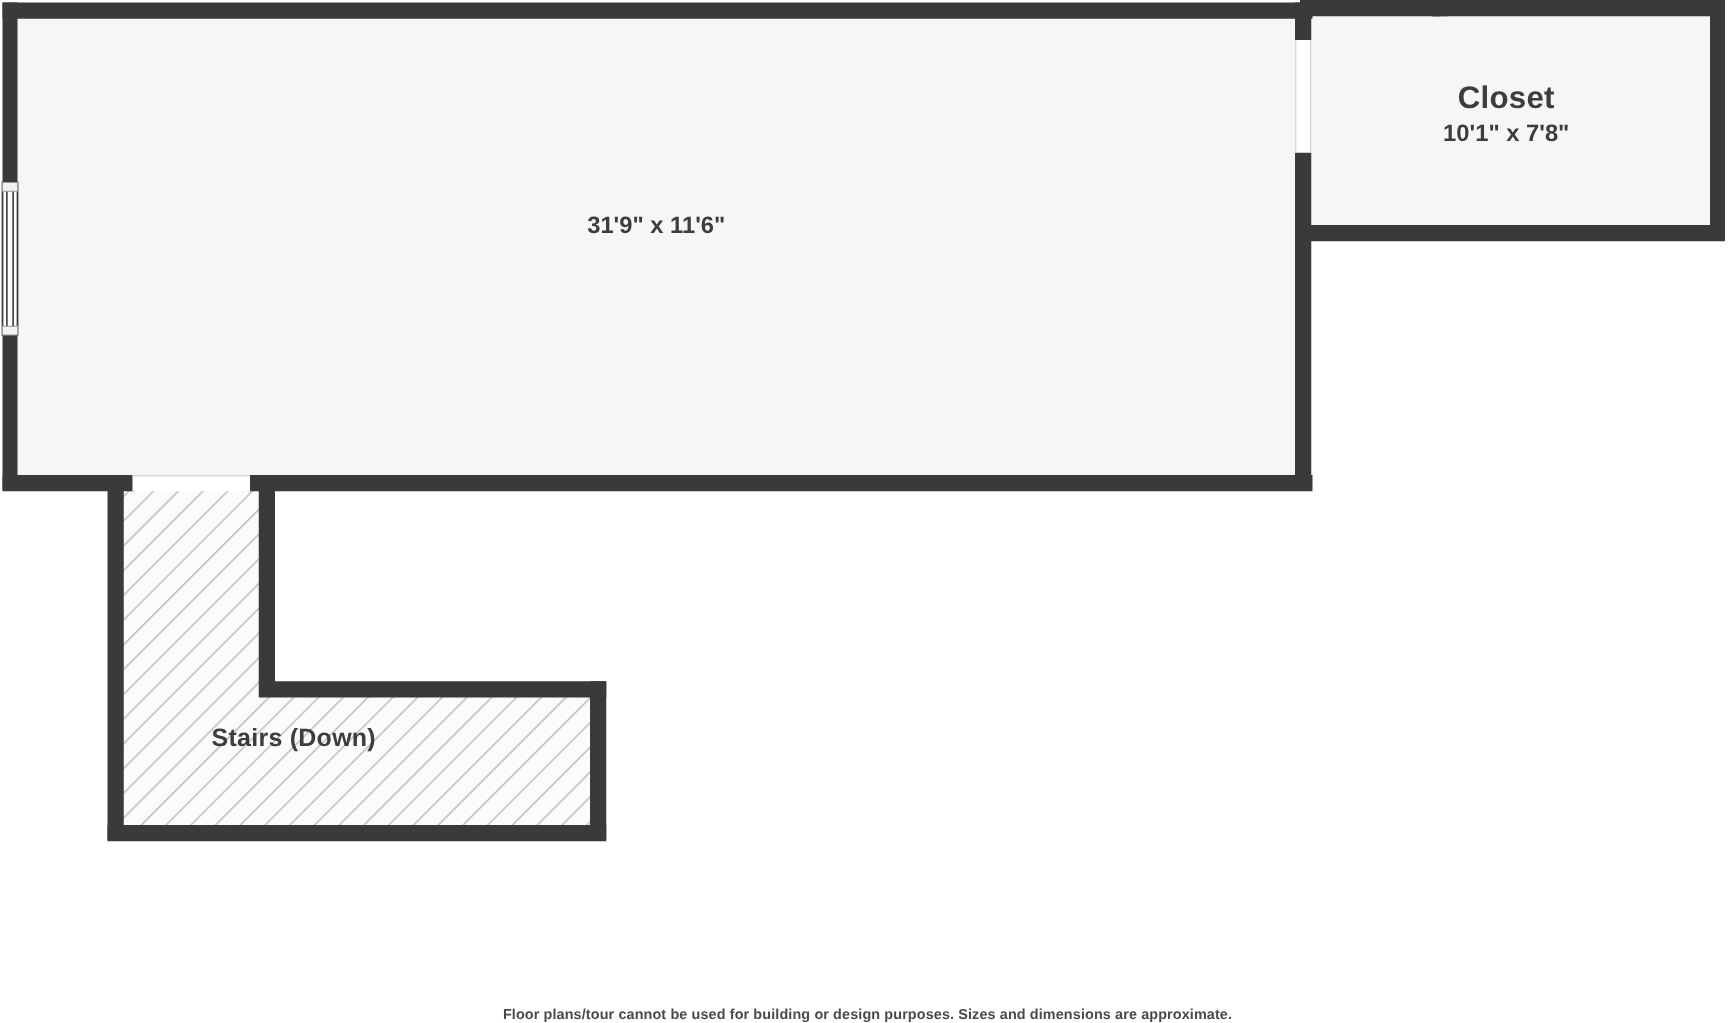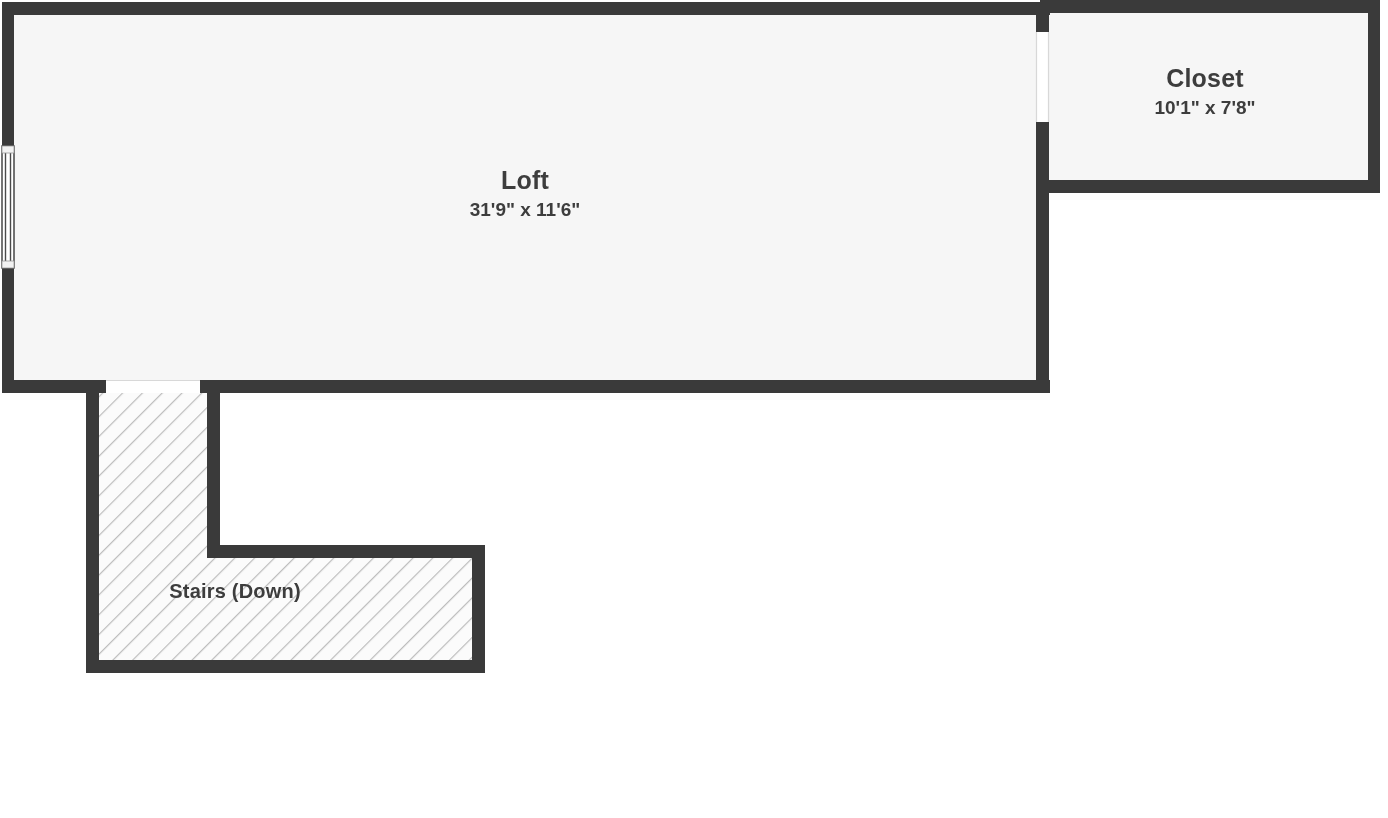--- a/index.html
+++ b/index.html
@@ -130,27 +130,27 @@
 
       <rect x="2" y="146" width="12" height="122" fill="#ffffff" stroke="#3a3a3a" stroke-width="1.4"></rect>
       <line x1="5.5" y1="152" x2="5.5" y2="262" stroke="#4a4a4a" stroke-width="1.4"></line>
       <line x1="10.5" y1="152" x2="10.5" y2="262" stroke="#4a4a4a" stroke-width="1.4"></line>
       <rect x="2" y="146" width="12" height="7" fill="#f2f2f2" stroke="#9a9a9a" stroke-width="0.8"></rect>
       <rect x="2" y="261" width="12" height="7" fill="#f2f2f2" stroke="#9a9a9a" stroke-width="0.8"></rect>
     </g>
   </svg>
 
   <div class="room-label" id="label-loft">
-    <div class="room-name">Loft</div>
     <div class="room-dims">31'9" x 11'6"</div>
   </div>
 
   <div class="room-label" id="label-closet">
     <div class="room-name">Closet</div>
     <div class="room-dims">10'1" x 7'8"</div>
   </div>
 
   <div class="room-label" id="label-stairs">
     <div class="room-name">Stairs (Down)</div>
   </div>
 
+  <div id="disclaimer">Floor plans/tour cannot be used for building or design purposes. Sizes and dimensions are approximate.</div>
 
 </div>
 
 </body></html>

